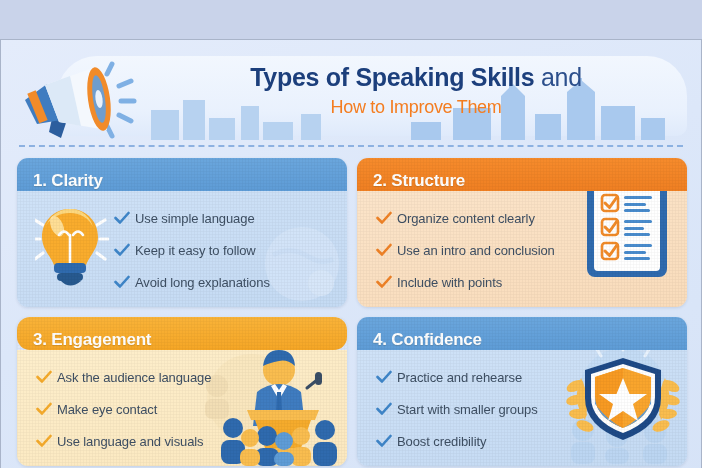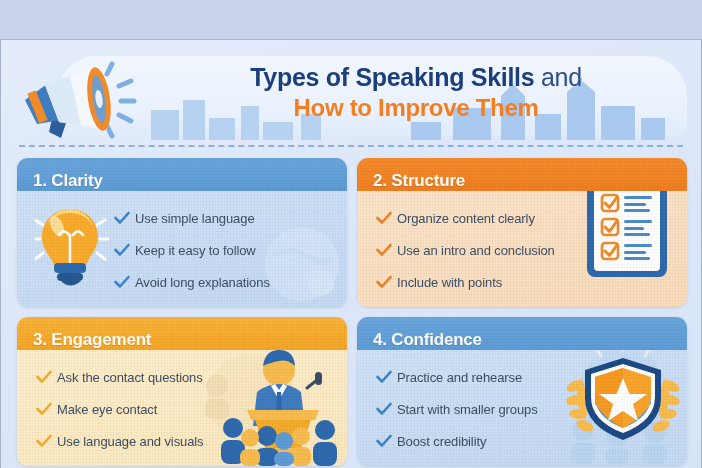--- a/index.html
+++ b/index.html
@@ -60,23 +60,23 @@
     font-size: 25px;
     line-height: 30px;
     letter-spacing: -0.3px;
     color: #1c3f7c;
     white-space: nowrap;
   }
   .title-line1 .strong { font-weight: 700; }
   .title-line1 .light  { font-weight: 400; color: #2c4f8c; }
 
   .title-line2 {
-    font-size: 24px;
+    font-size: 18px;
     line-height: 31px;
-    font-weight: 700;
+    font-weight: 400;
     letter-spacing: -0.3px;
     color: #f47d20;
     white-space: nowrap;
   }
 
   .megaphone {
     position: absolute;
     left: 14px;
     top: 18px;
     width: 126px;
@@ -177,21 +177,21 @@
     opacity: 0.5;
   }
 
   
   .theme-blue .card-head { background: linear-gradient(180deg,#6aa6dd 0%, #5e9cd6 100%); }
   .theme-blue .card-body { background: linear-gradient(170deg,#cfe2f7 0%, #c4daf3 100%); }
   
   .theme-orange .card-head { background: linear-gradient(180deg,#f68b2c 0%, #ef7f22 100%); }
   .theme-orange .card-body { background: linear-gradient(170deg,#fbe4c9 0%, #f9dcbb 100%); }
   
-  .theme-amber .card-head { background: linear-gradient(180deg,#f9b339 0%, #f5a626 100%); }
+  .theme-amber .card-head { background: linear-gradient(180deg,#f9b339 0%, #f5a626 100%); border-radius: 13px; }
   .theme-amber .card-body { background: linear-gradient(170deg,#fdeecb 0%, #fbe8bf 100%); }
 
   
   .bullets.indent-left { margin-left: 92px; }
   .bullets.indent-none { margin-left: 14px; }
 
   .noise {
     position: absolute;
     inset: 0;
     z-index: 6;
@@ -460,21 +460,21 @@
           </svg>
         </div>
 
         <ul class="bullets indent-none">
           <li class="bullet">
             <span class="check">
               <svg width="16" height="14" viewBox="0 0 16 14">
                   <path d="M1.5 7 L6 11.5 L14.5 2" stroke="#f5ab2c" stroke-width="2.6" fill="none" stroke-linecap="round" stroke-linejoin="round"></path>
                 </svg>
             </span>
-            <span class="bullet-text">Ask the contact questions</span>
+            <span class="bullet-text">Ask the audience language</span>
           </li>
           <li class="bullet">
             <span class="check">
               <svg width="16" height="14" viewBox="0 0 16 14">
                   <path d="M1.5 7 L6 11.5 L14.5 2" stroke="#f5ab2c" stroke-width="2.6" fill="none" stroke-linecap="round" stroke-linejoin="round"></path>
                 </svg>
             </span>
             <span class="bullet-text">Make eye contact</span>
           </li>
           <li class="bullet">

